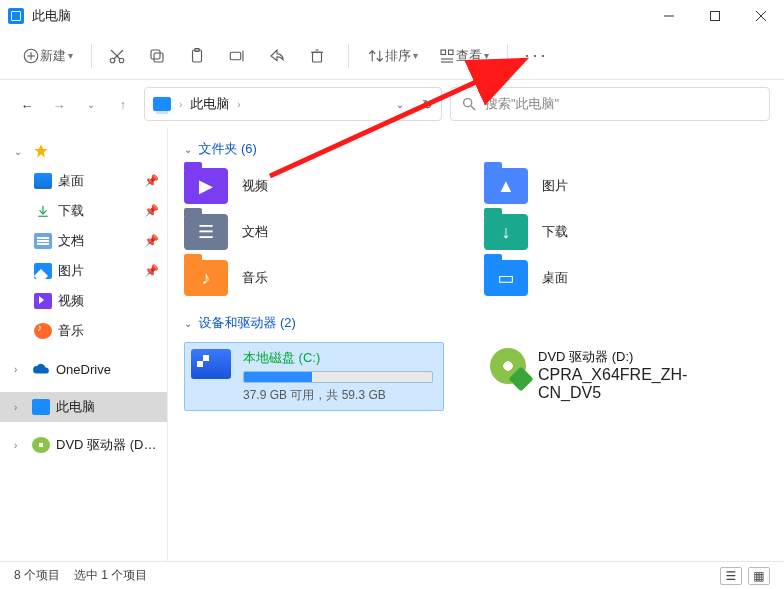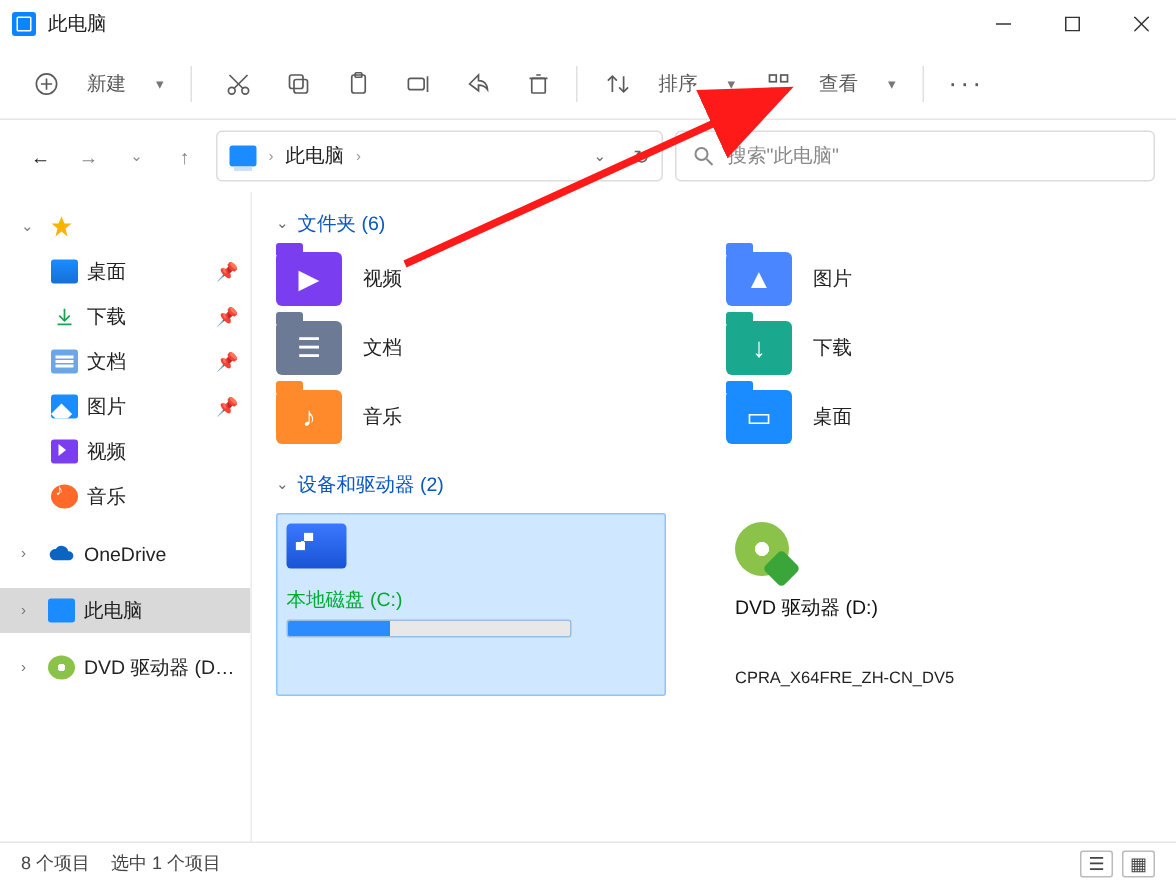--- a/index.html
+++ b/index.html
@@ -8,21 +8,21 @@
   
   .titlebar { height: 32px; display: flex; align-items: center; padding-left: 8px; }
   .titlebar .app-icon { width: 16px; height: 16px; background: #0a84ff; border-radius: 2px; position: relative; margin-right: 8px; }
   .titlebar .app-icon::after { content:''; position:absolute; inset:3px; border:1px solid #fff; border-radius:1px; }
   .win-controls { margin-left: auto; display: flex; }
   .win-btn { width: 46px; height: 32px; display:flex; align-items:center; justify-content:center; color:#333; font-size:14px; }
   .win-btn svg { width:10px; height:10px; }
 
   
   .toolbar { height: 48px; border-bottom: 1px solid #e6e6e6; display:flex; align-items:center; padding: 0 14px; gap: 4px; color:#5a5a5a; }
-  .tool-btn { height: 36px; min-width: 36px; display:flex; align-items:center; justify-content:flex-end; border-radius:4px; padding:0 6px; gap:18px; }
+  .tool-btn { height: 36px; min-width: 36px; display:flex; align-items:center; justify-content:space-between; border-radius:4px; padding:0 6px; gap:0; }
   .tool-btn.text { padding: 0 8px; }
   .tool-sep { width:1px; height:24px; background:#e0e0e0; margin:0 6px; }
   .tool-btn svg { width:18px; height:18px; stroke:#5a5a5a; fill:none; stroke-width:1.5; }
   .chev { font-size:10px; color:#777; margin-left:2px; }
 
   
   .navrow { height: 48px; display:flex; align-items:center; padding: 0 14px; gap:8px; }
   .nav-arrows { display:flex; gap:6px; align-items:center; }
   .nav-arrows .nbtn { width:26px; height:26px; display:flex; align-items:center; justify-content:center; color:#888; }
   .nav-arrows .nbtn.enabled { color:#222; }
@@ -71,21 +71,21 @@
   .ficon::before{content:'';position:absolute;left:0;top:-6px;width:18px;height:8px;border-radius:2px 2px 0 0;background:inherit;}
   .ficon.blue{background:#4a86ff;}
   .ficon.purple{background:#7a3ef0;}
   .ficon.teal{background:#1aa88f;}
   .ficon.slate{background:#6c7a96;}
   .ficon.orange{background:#ff8a2b;}
   .ficon.cyan{background:#1a8cff;}
   .ficon .glyph{position:absolute;inset:0;display:flex;align-items:center;justify-content:center;color:#fff;font-size:18px;}
 
   .drives { display:grid; grid-template-columns: repeat(2, 260px); gap:10px 40px; }
-  .drive { display:flex; align-items:flex-start; gap:12px; padding:6px; border-radius:2px;flex-direction:column; }
+  .drive { display:flex; align-items:flex-start; gap:12px; padding:6px; border-radius:2px; }
   .drive.selected { background:#cfe8ff; border:1px solid #8cc4ff; }
   .dicon { width:40px; height:30px; background:linear-gradient(#3a78ff,#1a54d6);border-radius:3px; position:relative; }
   .dicon.win::after{content:'';position:absolute;left:6px;top:6px;width:12px;height:12px;background:#fff; -webkit-mask:conic-gradient(from 0deg,#000 0 90deg,transparent 90deg 180deg,#000 180deg 270deg,transparent 270deg);}
   .dicon.dvd{background:radial-gradient(circle,#fff 0 18%, #8ac24a 19% 100%);border-radius:50%;width:36px;height:36px;}
   .dicon.dvd::after{content:'';position:absolute;right:-4px;bottom:-4px;width:18px;height:18px;background:#3aa63a;border-radius:3px;transform:rotate(45deg);}
   .drive .meta{flex:1;}
   .drive .name{color:#164; }
   .drive.selected .name{color:#0a3;}  
   .drive .name{color:#111;}
   .bar{height:12px;border:1px solid #9abedf;background:#e8e8e8;border-radius:2px;margin:4px 0;width:190px;overflow:hidden;}
@@ -348,27 +348,28 @@
       <span>设备和驱动器 (2)</span>
     </div>
     <div class="drives">
       <div class="drive selected">
         <div class="dicon win"></div>
         <div class="meta">
           <div class="name">本地磁盘 (C:)</div>
           <div class="bar">
               <div class="fill" style="width:36%;"></div>
             </div>
+          <div class="sub">37.9 GB 可用，共 59.3 GB</div>
         </div>
       </div>
       <div class="drive">
         <div class="dicon dvd"></div>
         <div class="meta">
           <div class="name">DVD 驱动器 (D:)</div>
-          <div style="font-size:11px;margin-top:32px;">CPRA_X64FRE_ZH-CN_DV5</div>
+          <div style="font-size:16px;">CPRA_X64FRE_ZH-CN_DV5</div>
         </div>
       </div>
     </div>
   </div>
 </div>
 
 <div class="status">
   <span>8 个项目</span>
   <span>选中 1 个项目</span>
   <div class="views">

